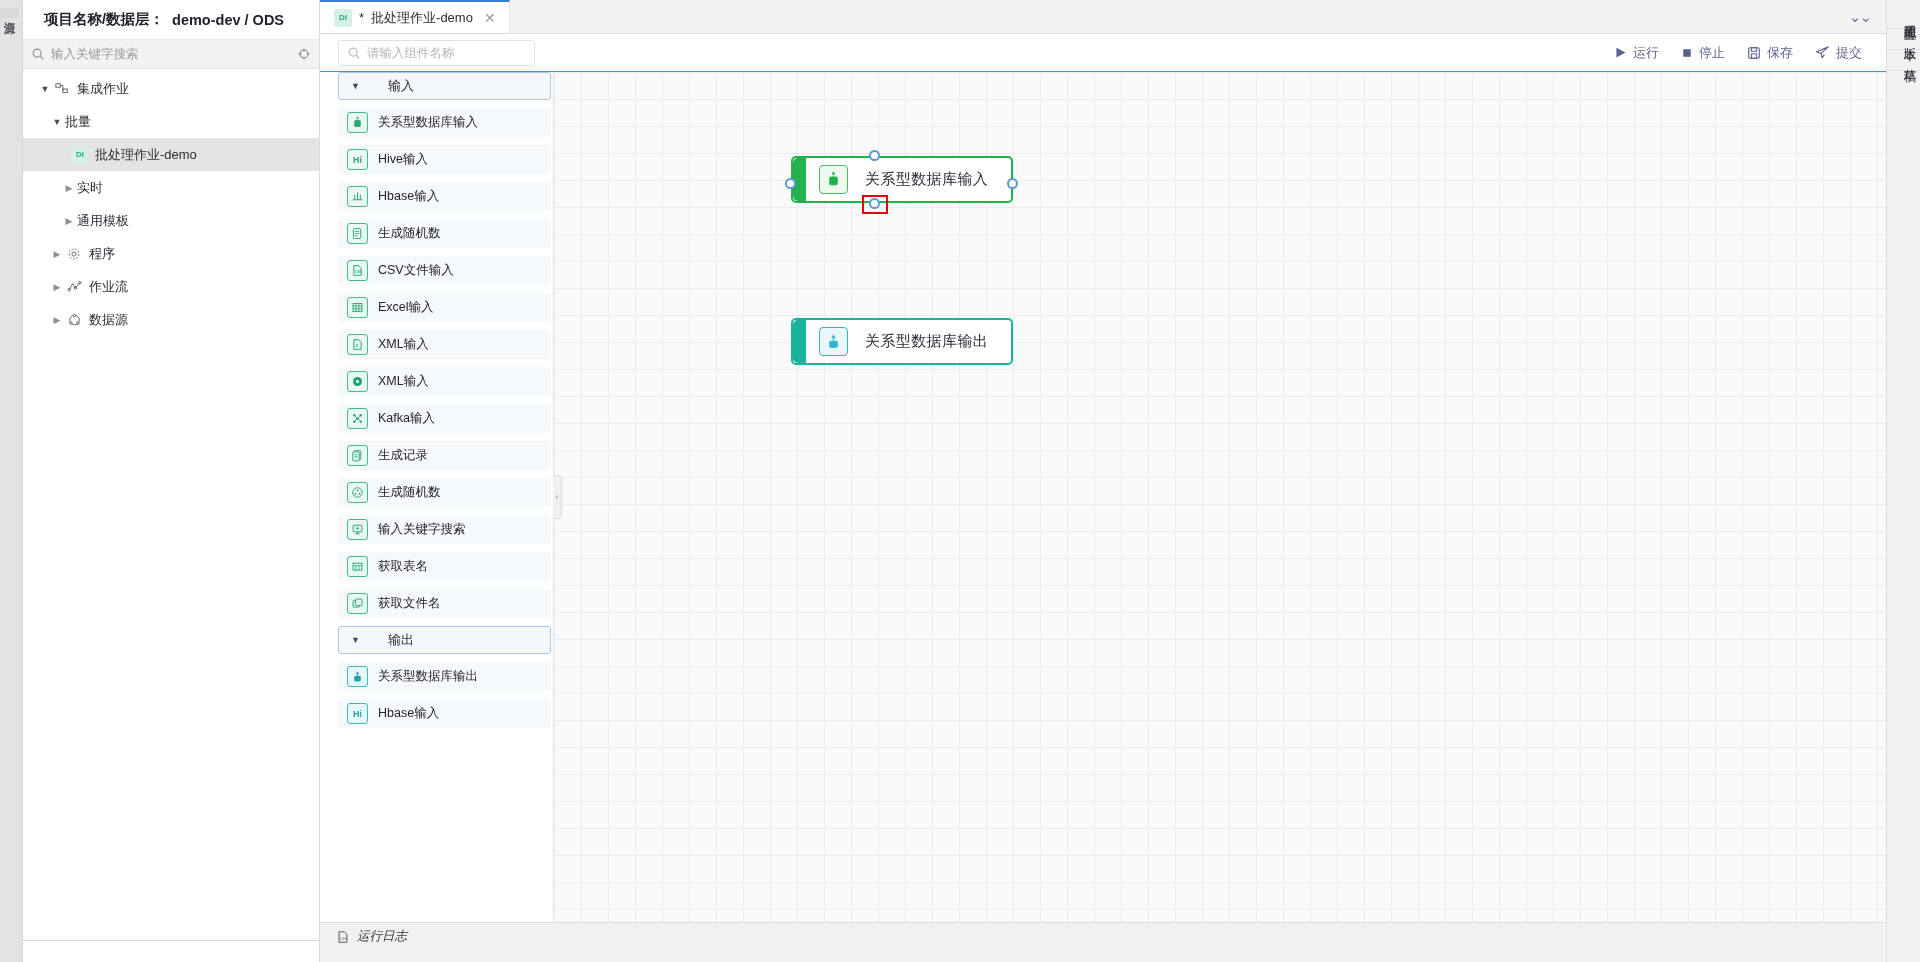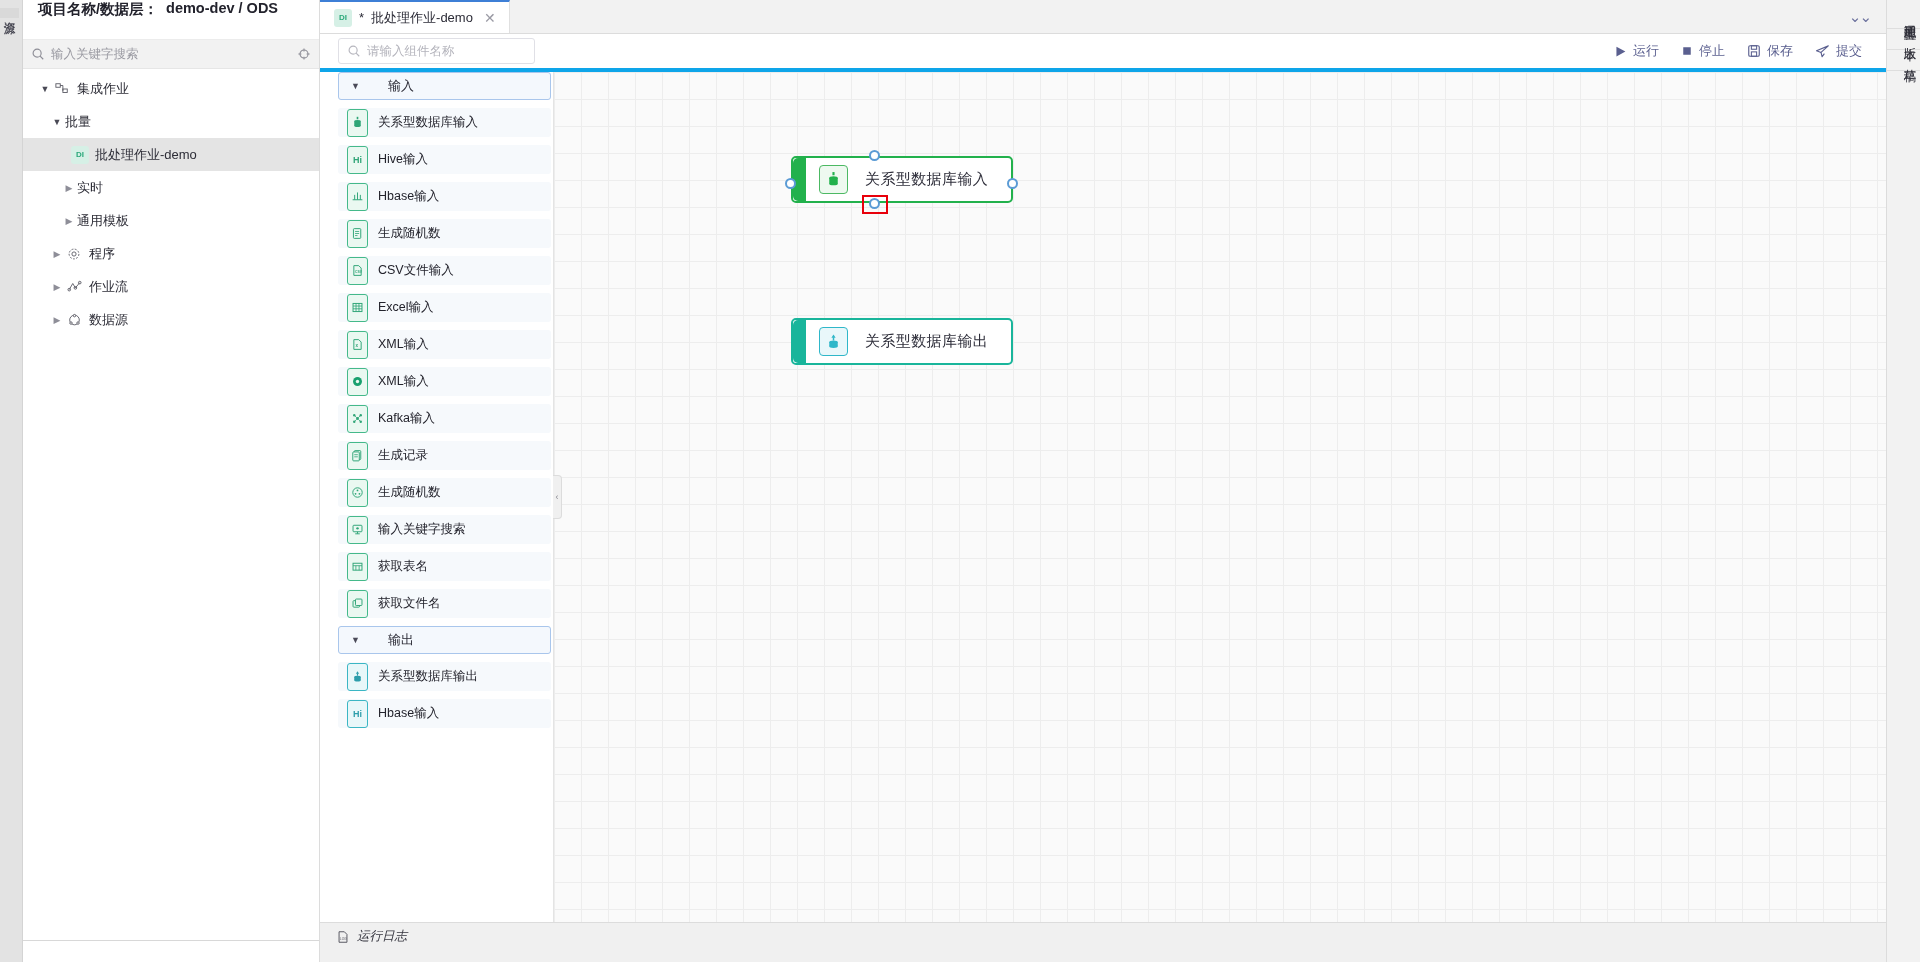--- a/index.html
+++ b/index.html
@@ -33,21 +33,21 @@
     line-height: 1.05;
   }
 
   
   .explorer {
     width: 297px; flex: 0 0 297px; background: #fff;
     border-right: 1px solid #dcdcdc; display: flex; flex-direction: column;
     position: relative;
   }
   .explorer-head {
-    height: 40px; display: flex; padding: 0 0 0 15px;
+    height: 40px; display: flex; align-items: center; padding: 0 0 0 21px;
     font-size: 14.5px; font-weight: bold; color: #22222c; white-space: nowrap;
     border-bottom: 1px solid #ececec;
   }
   .explorer-head .proj { margin-left: 8px; font-weight: bold; }
   .searchrow {
     height: 29px; background: #f2f2f2; display: flex; align-items: center;
     padding: 0 8px 0 8px; border-bottom: 1px solid #e6e6e6; gap: 6px;
   }
   .searchrow input {
     border: none; background: transparent; outline: none; flex: 1 1 auto;
@@ -94,21 +94,21 @@
   }
   .tab .star { color: #2b2b36; font-size: 13px; }
   .tab .tclose { color: #9a9aa4; font-size: 14px; margin-left: 4px; cursor: pointer; }
   .tabbar-right {
     margin-left: auto; display: flex; align-items: center; padding-right: 16px;
   }
   .chev-dbl { color: #6a6f9c; font-size: 15px; line-height: 1; cursor: pointer; letter-spacing:-2px;}
 
   .toolrow {
     height: 38px; background: #fff; display: flex; align-items: center;
-    border-bottom: 4px solid #0ea5e9;
+    border-bottom: 1px solid #0ea5e9;
   }
   .palette-search-wrap { width: 215px; flex: 0 0 215px; padding: 0 0 0 18px; }
   .palette-search {
     height: 26px; border: 1px solid #e0e0e6; border-radius: 3px;
     display: flex; align-items: center; gap: 6px; padding: 0 8px; background:#fff;
   }
   .palette-search input {
     border: none; outline: none; background: transparent; font-size: 12.5px;
     flex: 1 1 auto; color: #3c3c46; font-family: inherit;
   }
@@ -130,21 +130,21 @@
     padding-left: 12px; font-size: 13px; color: #2b2b36; margin-bottom: 8px;
     width: 213px;
   }
   .pal-group .gcaret { color: #4a4a58; font-size: 9px; }
   .pal-item {
     height: 29px; background: #f6f9fc; border-radius: 3px; display: flex;
     align-items: center; gap: 10px; padding-left: 9px; font-size: 12.5px;
     color: #23232c; margin-bottom: 8px; width: 213px; cursor: grab;
   }
   .pal-ico {
-    width: 21px; height: 28px; flex: 0 0 21px; border: 1px solid #44b98a;
+    width: 21px; height: 21px; flex: 0 0 21px; border: 1px solid #44b98a;
     border-radius: 3px; background: #eaf8f1; display: flex; align-items: center;
     justify-content: center; font-size: 9px; color: #2fa577; font-weight: bold;
   }
   .pal-ico.cy { border-color: #3bb6c4; background: #e8f7f9; color: #2c9dab; }
 
   
   .collapse-handle {
     position: absolute; left: 0px; top: 50%; transform: translateY(-50%);
     width: 9px; height: 44px; background: #f0f0f0; border: 1px solid #dcdcdc;
     border-left: none; border-radius: 0 4px 4px 0; display: flex;

